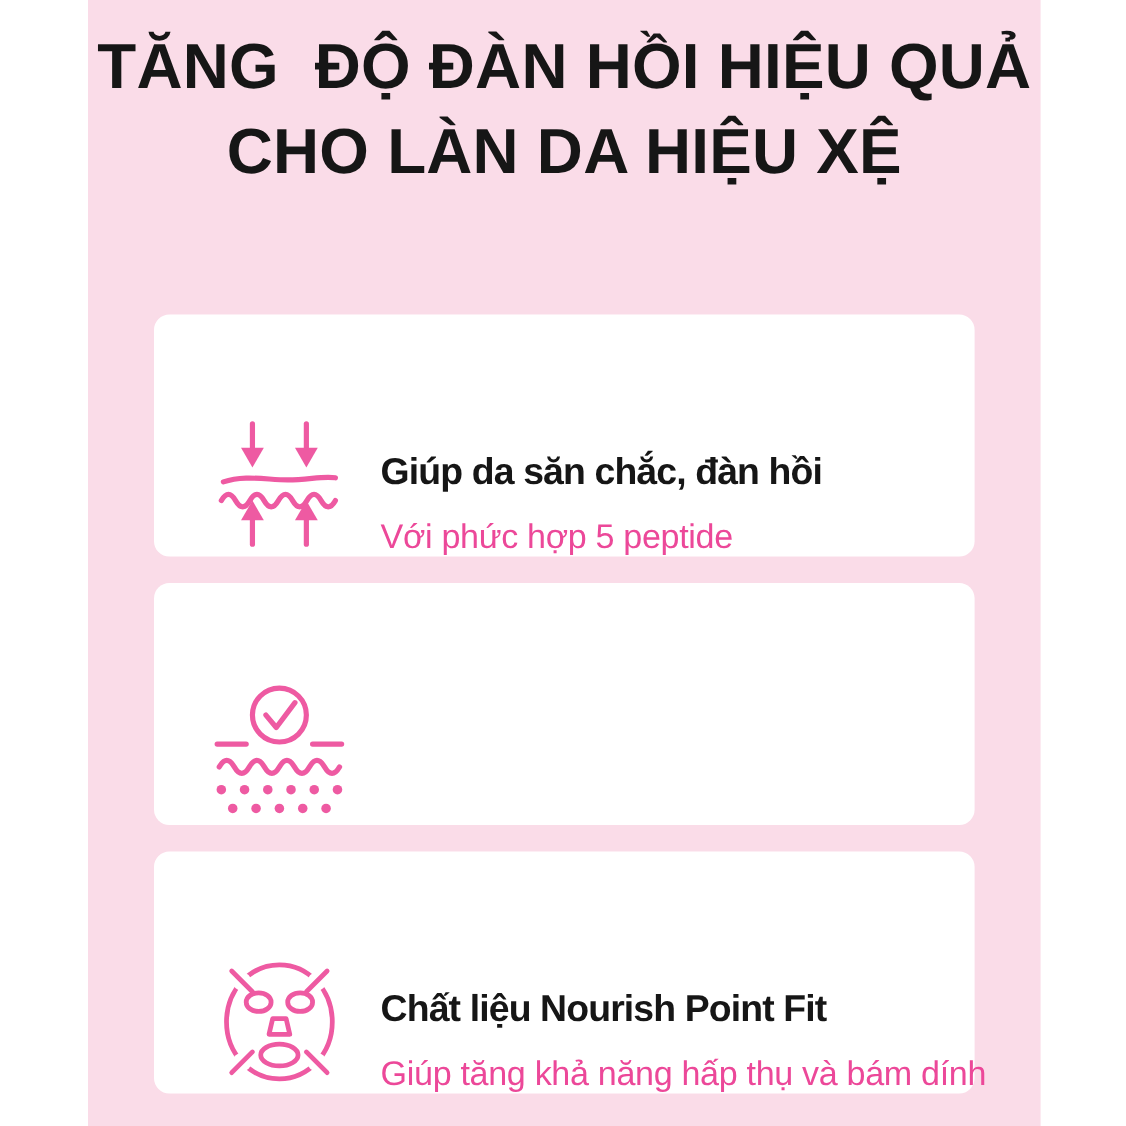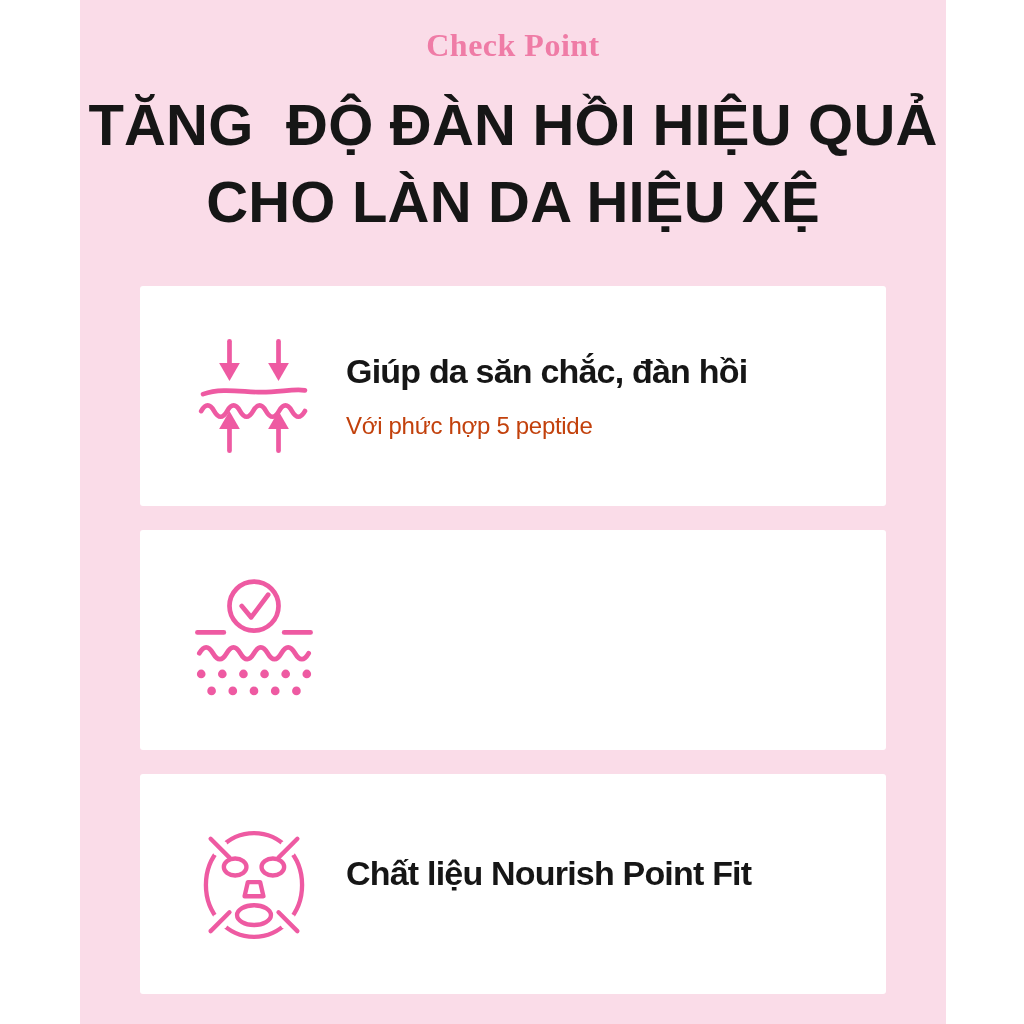--- a/index.html
+++ b/index.html
@@ -32,47 +32,46 @@
     line-height:77px;
     letter-spacing:0.2px;
   }
   .title-line{display:block;white-space:pre-wrap;}
   .cards{
     position:absolute;left:60px;top:286px;width:746px;
   }
   .card{
     height:220px;
     background:var(--card-bg,#ffffff);
-    border-radius:3px;
-    display:flex;align-items:center;
+    border-radius:14px;
+    display:flex;align-items:flex-end;
     padding:0 8px 0 48px;
     box-sizing:border-box;
     margin-bottom:24px;
   }
   .icon{width:132px;height:132px;flex:0 0 132px;}
   .icon svg{display:block;width:100%;height:100%;}
   .card-text{margin-left:26px;min-width:0;}
   .card-title{
     font-size:34px;font-weight:700;
     color:var(--title-color,#161616);
     letter-spacing:-0.8px;white-space:nowrap;
     margin-bottom:21px;
   }
   .card-sub{
-    font-size:24px;font-weight:400;
-    color:#c2410c;
+    font-size:31px;font-weight:400;
+    color:#ec4899;
     letter-spacing:-0.3px;white-space:nowrap;
   }
 </style>
 </head>
 <body>
 
 <main class="panel">
 
-  <div class="brand">Check Point</div>
 
   <h1 class="title">
     <span class="title-line">TĂNG  ĐỘ ĐÀN HỒI HIỆU QUẢ</span>
     <span class="title-line">CHO LÀN DA HIỆU XỆ</span>
   </h1>
 
   <section class="cards">
 
     <article class="card">
       <span class="icon">
@@ -145,17 +144,18 @@
             <path d="M116 120 L96 100"></path>
             <ellipse cx="50" cy="52" rx="12" ry="9"></ellipse>
             <ellipse cx="90" cy="52" rx="12" ry="9"></ellipse>
             <path d="M63.5 68 L76.5 68 L80 83 L60 83 Z"></path>
             <ellipse cx="70" cy="103" rx="18" ry="10.5"></ellipse>
           </g>
         </svg>
       </span>
       <div class="card-text">
         <div class="card-title">Chất liệu Nourish Point Fit</div>
+        <div class="card-sub">Giúp tăng khả năng hấp thụ và bám dính</div>
       </div>
     </article>
 
   </section>
 </main>
 
 </body></html>

